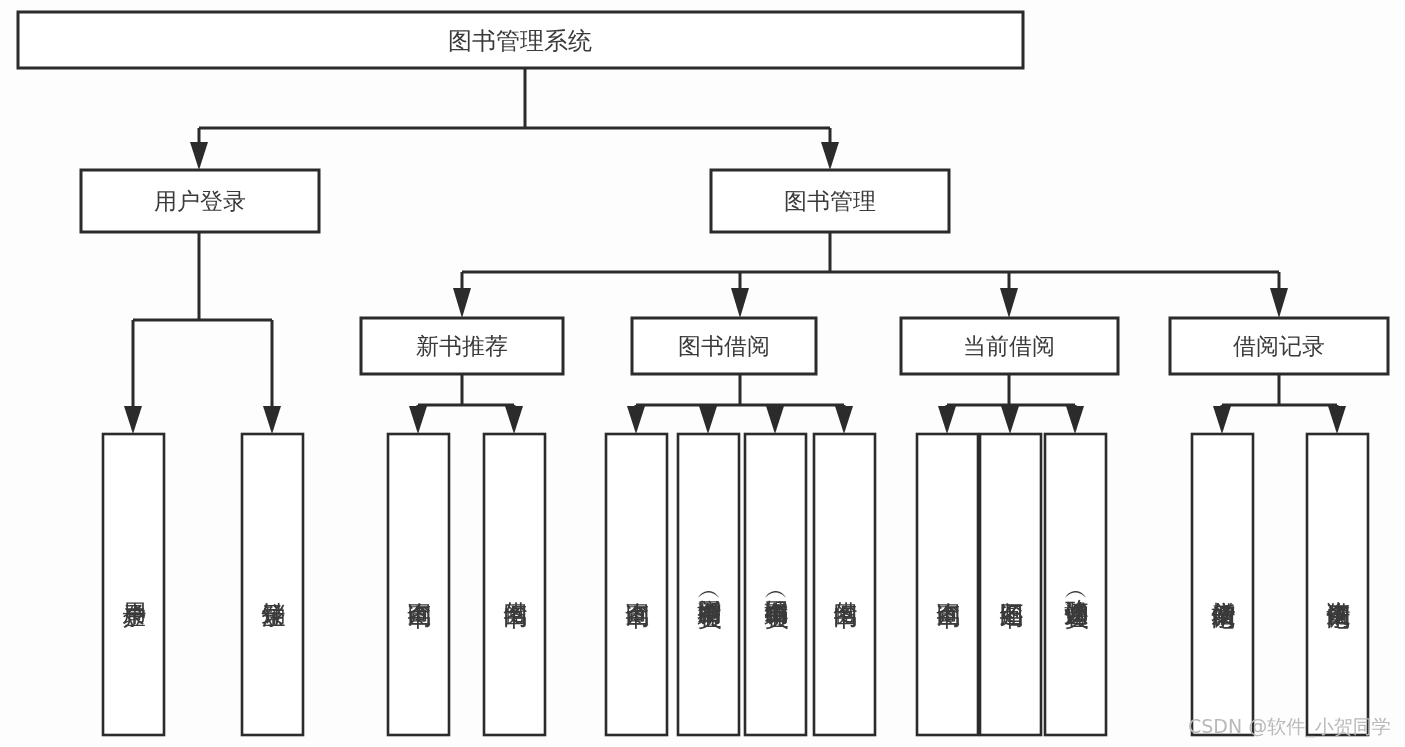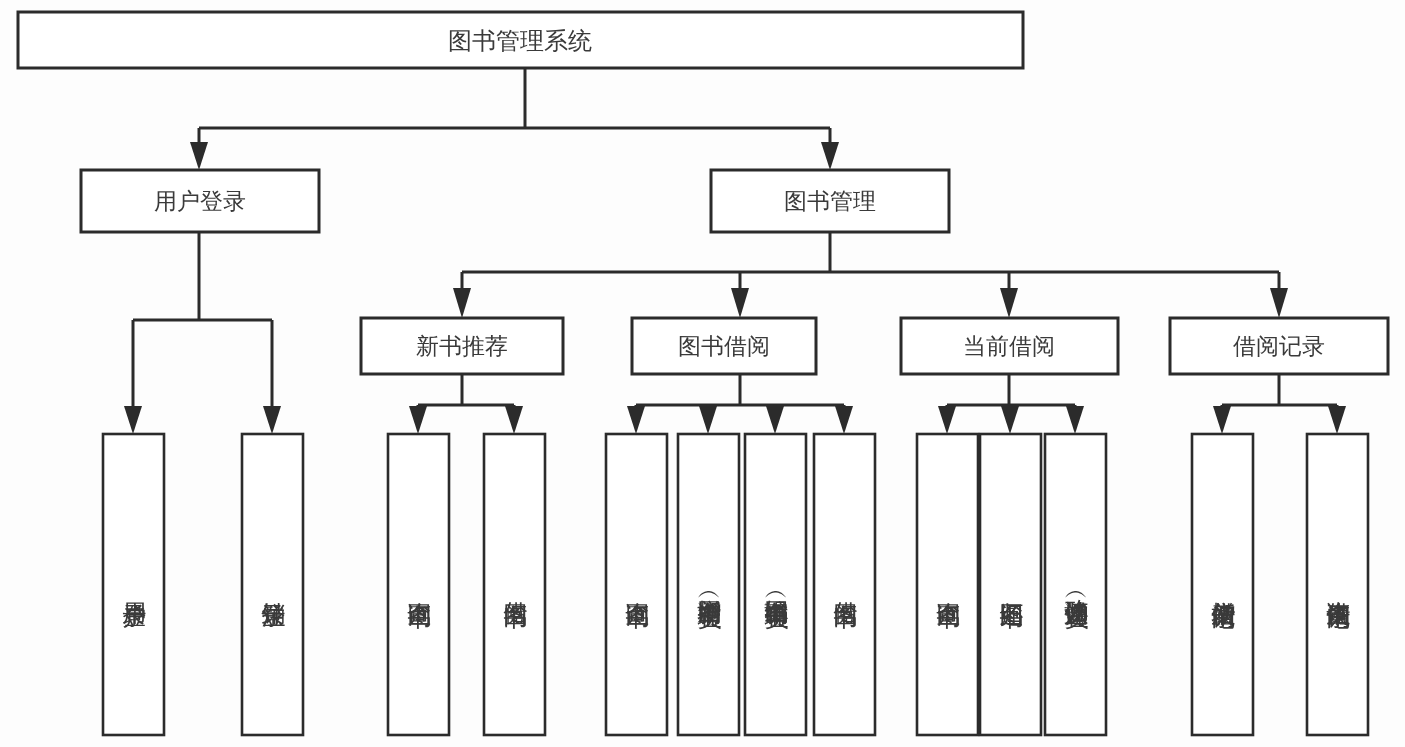--- a/index.html
+++ b/index.html
@@ -272,14 +272,15 @@
     <span class="leaf-label-text">确认归还（管理员）</span>
   </div>
 
   <div class="leaf-label-box" style="left:1192px; top:434px; width:61px; height:301px;">
     <span class="leaf-label-text">新增借阅记录</span>
   </div>
   <div class="leaf-label-box" style="left:1307px; top:434px; width:61px; height:301px;">
     <span class="leaf-label-text">查询借阅记录</span>
   </div>
 
+  <div class="watermark">CSDN @软件_小贺同学</div>
 
 </div>
 
 </body></html>

